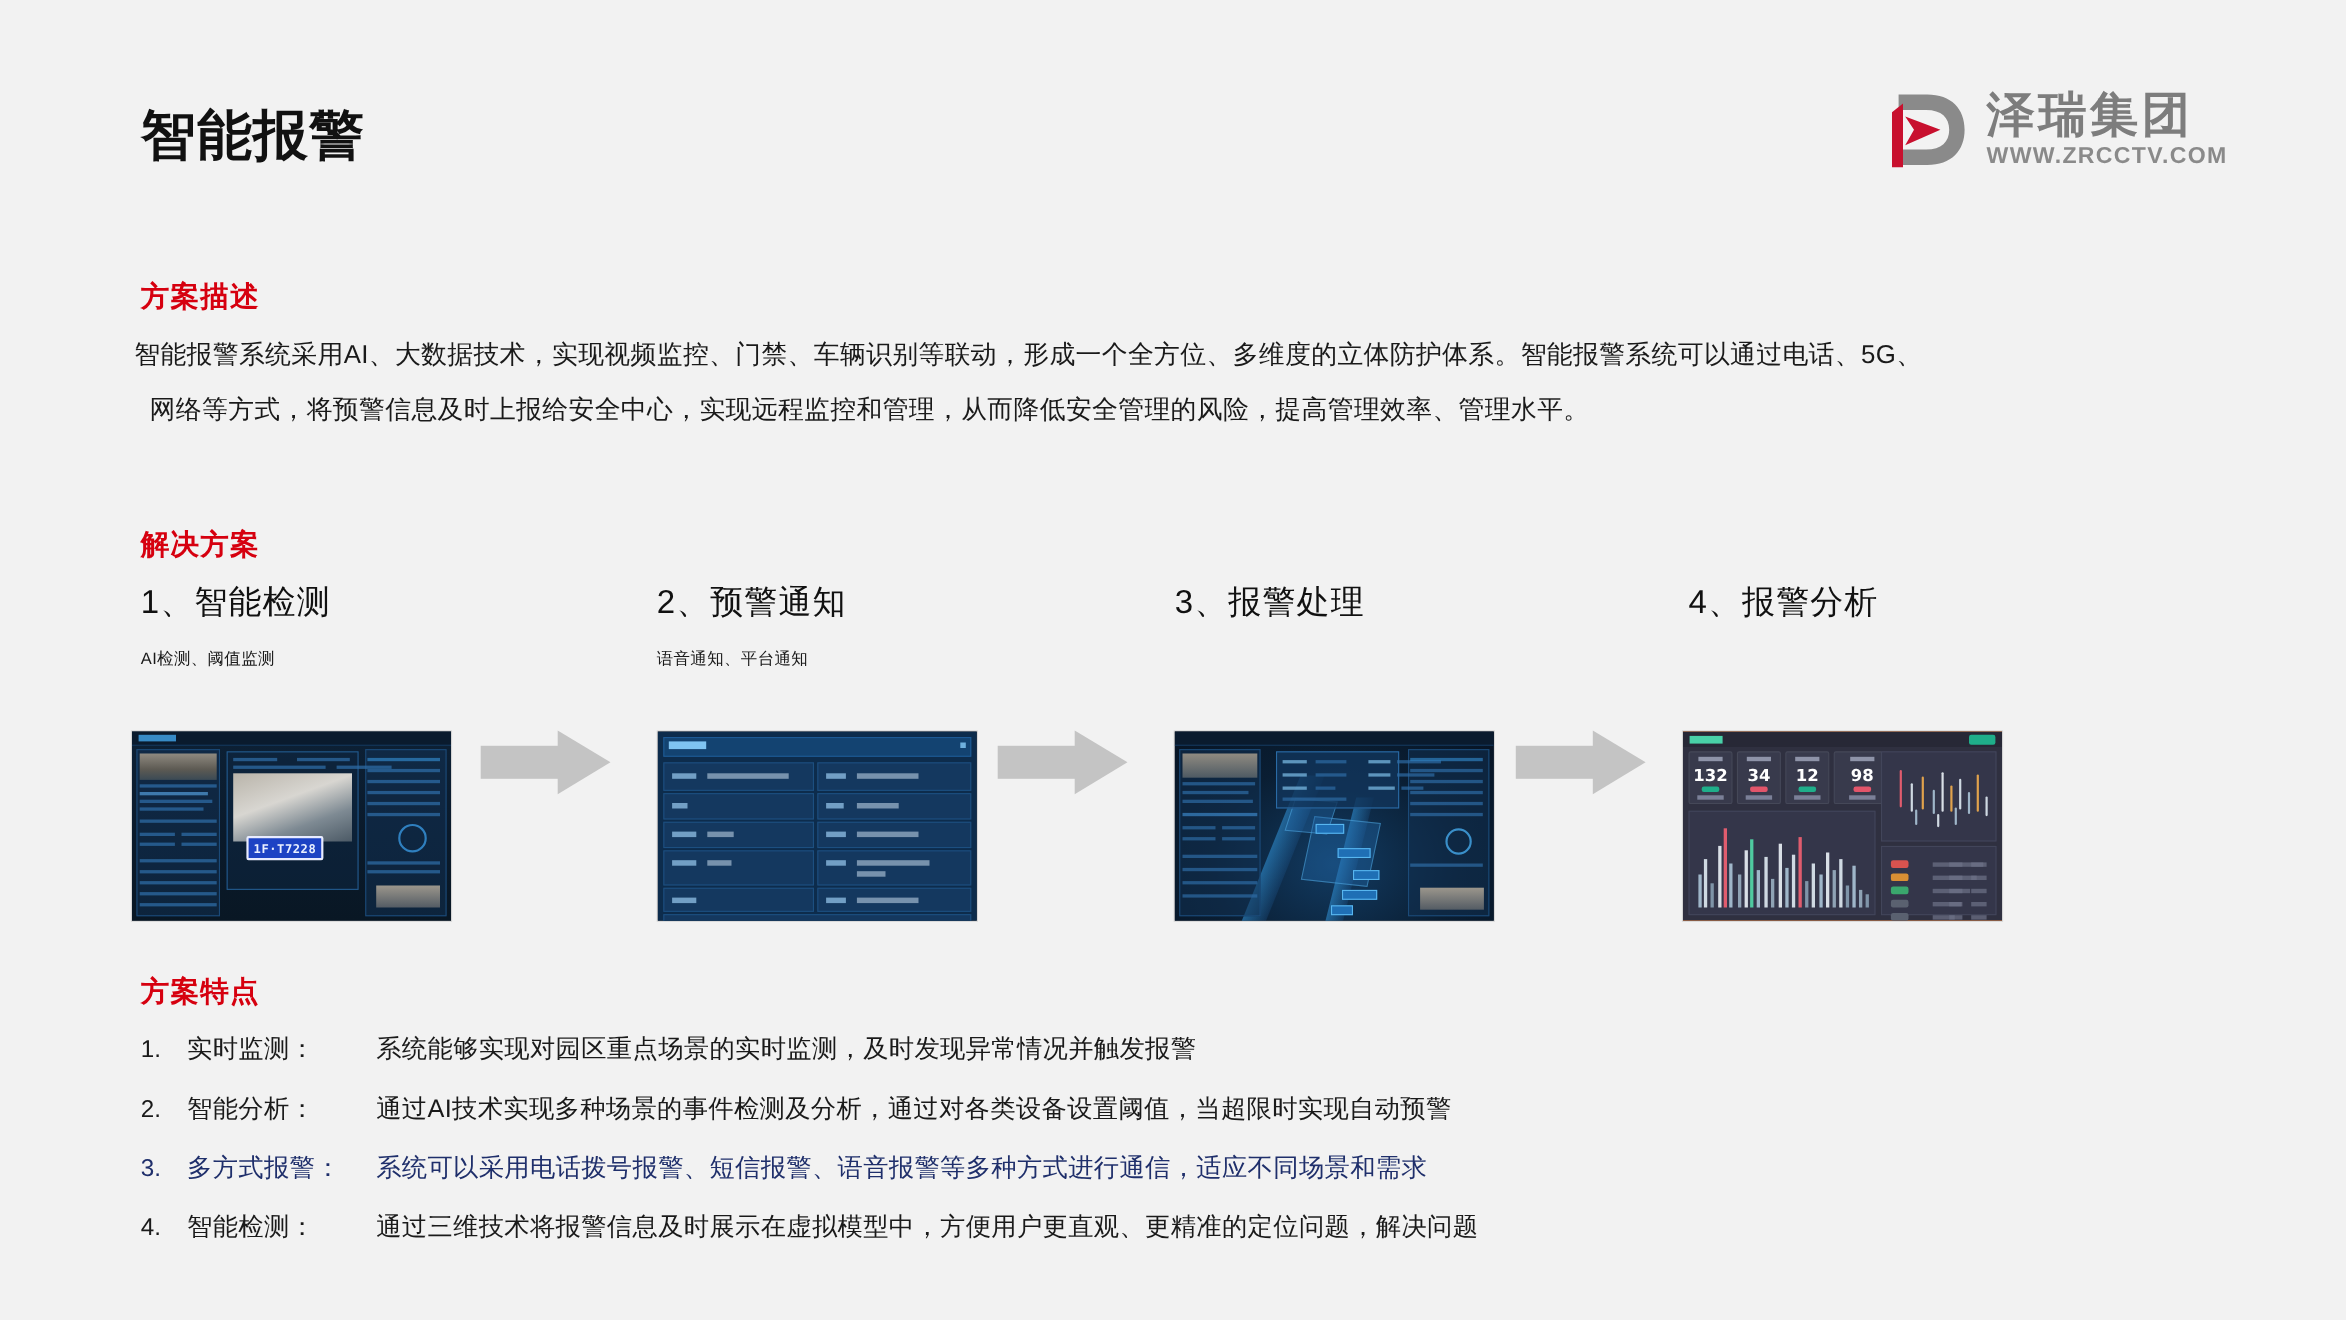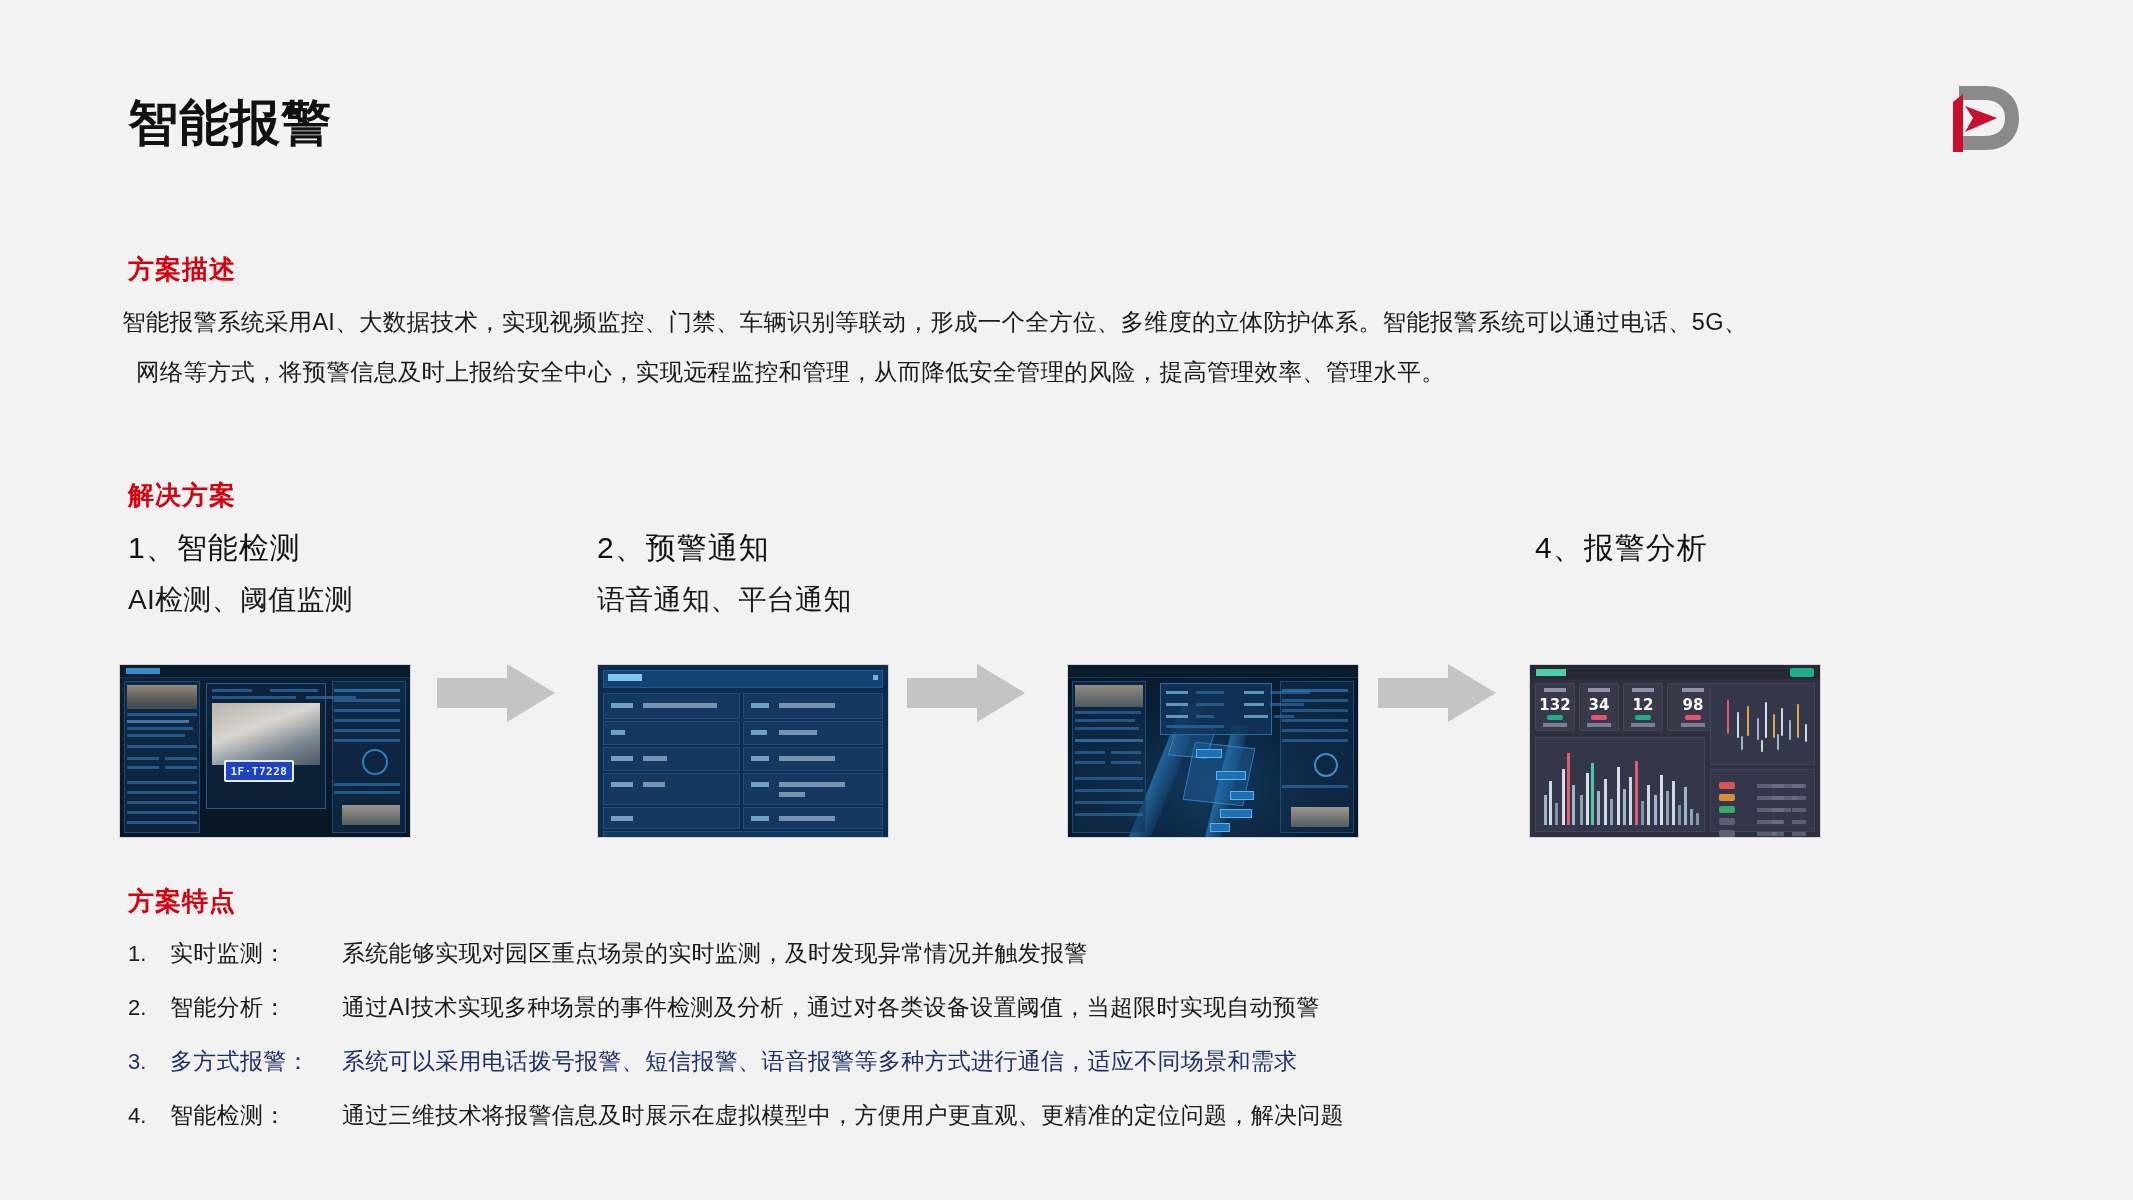--- a/index.html
+++ b/index.html
@@ -45,21 +45,21 @@
   .desc-line.l2 { padding-left:14px; }
 
   
   .steps { position:absolute; left:0; top:530px; width:2133px; height:320px; }
   .step { position:absolute; top:0; width:430px; }
   .step-title {
     font-size:30px; color:#111; letter-spacing:1px; line-height:1.2;
     white-space:nowrap;
   }
   .step-sub {
-    margin-top:18px; font-size:28px; color:#1a1a1a;
+    margin-top:18px; font-size:15px; color:#1a1a1a;
     line-height:32px; letter-spacing:0.3px; white-space:nowrap;
   }
   #step1 { left:128px; }
   #step2 { left:597px; }
   #step3 { left:1068px; }
   #step4 { left:1535px; }
 
   
   .arrow { position:absolute; top:664px; width:118px; height:58px; }
   .arrow .shaft {
@@ -172,20 +172,24 @@
   <div class="page-title">智能报警</div>
 
   <div class="logo">
     <div class="logo-mark">
       <svg width="84" height="76" viewBox="0 0 84 76" xmlns="http://www.w3.org/2000/svg">
         <path d="M18 6 H44 C66 6 78 19 78 38 C78 57 66 70 44 70 H18 V56 H43 C57 56 64 49 64 38 C64 27 57 20 43 20 H18 Z" fill="#8a8a8a"></path>
         <path d="M12 22 L22 14 L22 72 L12 72 Z" fill="#c8102e"></path>
         <path d="M24 26 L56 38 L24 52 L32 38 Z" fill="#c8102e"></path>
       </svg>
     </div>
+    <div class="logo-text">
+      <div class="logo-cn">泽瑞集团</div>
+      <div class="logo-url">WWW.ZRCCTV.COM</div>
+    </div>
   </div>
 
   <div class="sec-head" id="sec-desc">方案描述</div>
   <div class="desc-wrap">
     <div class="desc-line l1">智能报警系统采用AI、大数据技术，实现视频监控、门禁、车辆识别等联动，形成一个全方位、多维度的立体防护体系。智能报警系统可以通过电话、5G、</div>
     <div class="desc-line l2">网络等方式，将预警信息及时上报给安全中心，实现远程监控和管理，从而降低安全管理的风险，提高管理效率、管理水平。</div>
   </div>
 
   <div class="sec-head" id="sec-sol">解决方案</div>
 
@@ -196,20 +200,21 @@
         <div>AI检测、阈值监测</div>
       </div>
     </div>
     <div class="step" id="step2">
       <div class="step-title">2、预警通知</div>
       <div class="step-sub">
         <div>语音通知、平台通知</div>
       </div>
     </div>
     <div class="step" id="step3">
+      <div class="step-title">3、报警处理</div>
     </div>
     <div class="step" id="step4">
       <div class="step-title">4、报警分析</div>
     </div>
   </div>
 
   <div class="arrow" id="arr1">
       <div class="shaft"></div>
       <div class="head"></div>
     </div>

